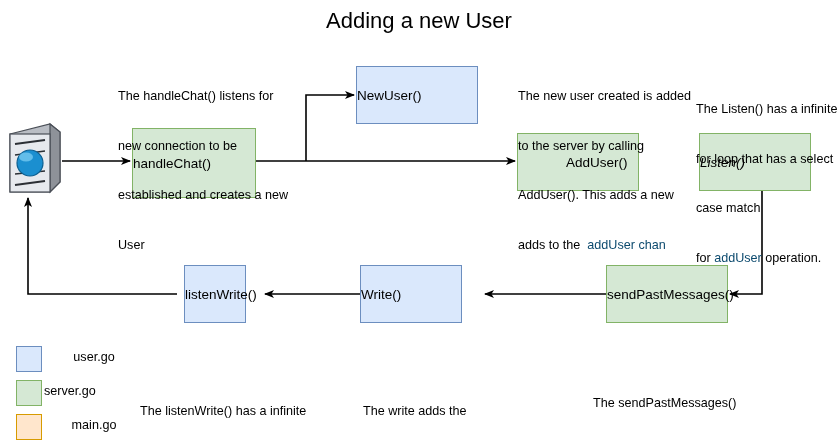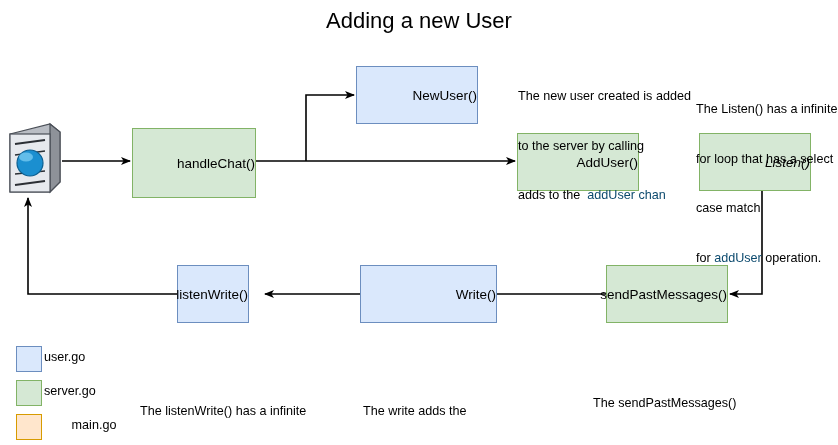--- a/index.html
+++ b/index.html
@@ -28,21 +28,21 @@
     color: #000000;
     letter-spacing: 0px;
   }
   .node {
     position: absolute;
     box-sizing: border-box;
     border: 1px solid #6c8ebf;
     background: #dae8fc;
     display: flex;
     align-items: center;
-    justify-content: flex-end;
+    justify-content: flex-start;
     font-size: 13.5px;
     color: #000000;
   }
   .node.green {
     border: 1px solid #82b366;
     background: #d5e8d4;
   }
   .note {
     position: absolute;
     font-size: 12.6px;
@@ -128,44 +128,51 @@
   </svg>
 
   <div class="node green" style="left:132px; top:128px; width:124px; height:70px;">
     <span>handleChat()</span>
   </div>
 
   <div class="node" style="left:356px; top:66px; width:122px; height:58px;">
     <span>NewUser()</span>
   </div>
 
-  <div class="node green" style="left:517px; top:133px; width:122px; height:58px;">
+  <div class="node green" style="left:517px; top:133px; width:122px; height:58px;padding-left:48px;">
     <span>AddUser()</span>
   </div>
 
   <div class="node green" style="left:699px; top:133px; width:112px; height:58px;font-style:italic;">
     <span>Listen()</span>
   </div>
 
-  <div class="node" style="left:177px; top:265px; width:72px; height:58px;">
+  <div class="node" style="left:184px; top:265px; width:62px; height:58px;">
     <span>listenWrite()</span>
   </div>
 
-  <div class="node" style="left:360px; top:265px; width:137px; height:58px;padding-left:24px;">
+  <div class="node" style="left:360px; top:265px; width:102px; height:58px;">
     <span>Write()</span>
   </div>
 
   <div class="node green" style="left:606px; top:265px; width:122px; height:58px;">
     <span>sendPastMessages()</span>
   </div>
 
+  <div class="note" style="left:118px; top:55px; width:200px;">
+    <div>The handleChat() listens for</div>
+    <div>new connection to be</div>
+    <div>established and creates a new</div>
+    <div>User</div>
+  </div>
 
   <div class="note" style="left:518px; top:55px; width:180px;">
     <div>The new user created is added</div>
     <div>to the server by calling</div>
+    <div>AddUser(). This adds a new</div>
     <div><span>adds to the  </span><span class="code">addUser chan</span></div>
   </div>
 
   <div class="note" style="left:696px; top:68px; width:148px;">
     <div>The Listen() has a infinite</div>
     <div>for loop that has a select</div>
     <div>case match</div>
     <div><span>for </span><span class="code">addUser</span><span> operation.</span></div>
   </div>
 
@@ -183,21 +190,21 @@
     
   </div>
 
   <div class="note" style="left:593px; top:362px; width:195px;">
     <div>The sendPastMessages()</div>
     <div>sends the message to the</div>
     
   </div>
 
   <div class="legend-swatch sw-user" style="left:16px; top:346px;"></div>
-  <div class="legend-label" style="left:44px; top:350px; width:100px; ">user.go</div>
+  <div class="legend-label" style="left:44px; top:350px; width:100px; text-align:center;">user.go</div>
 
   <div class="legend-swatch sw-server" style="left:16px; top:380px;"></div>
   <div class="legend-label" style="left:44px; top:384px; width:100px; ">server.go</div>
 
   <div class="legend-swatch sw-main" style="left:16px; top:414px;"></div>
   <div class="legend-label" style="left:44px; top:418px; width:100px; text-align:center;">main.go</div>
 
 </div>
 
 </body></html>

